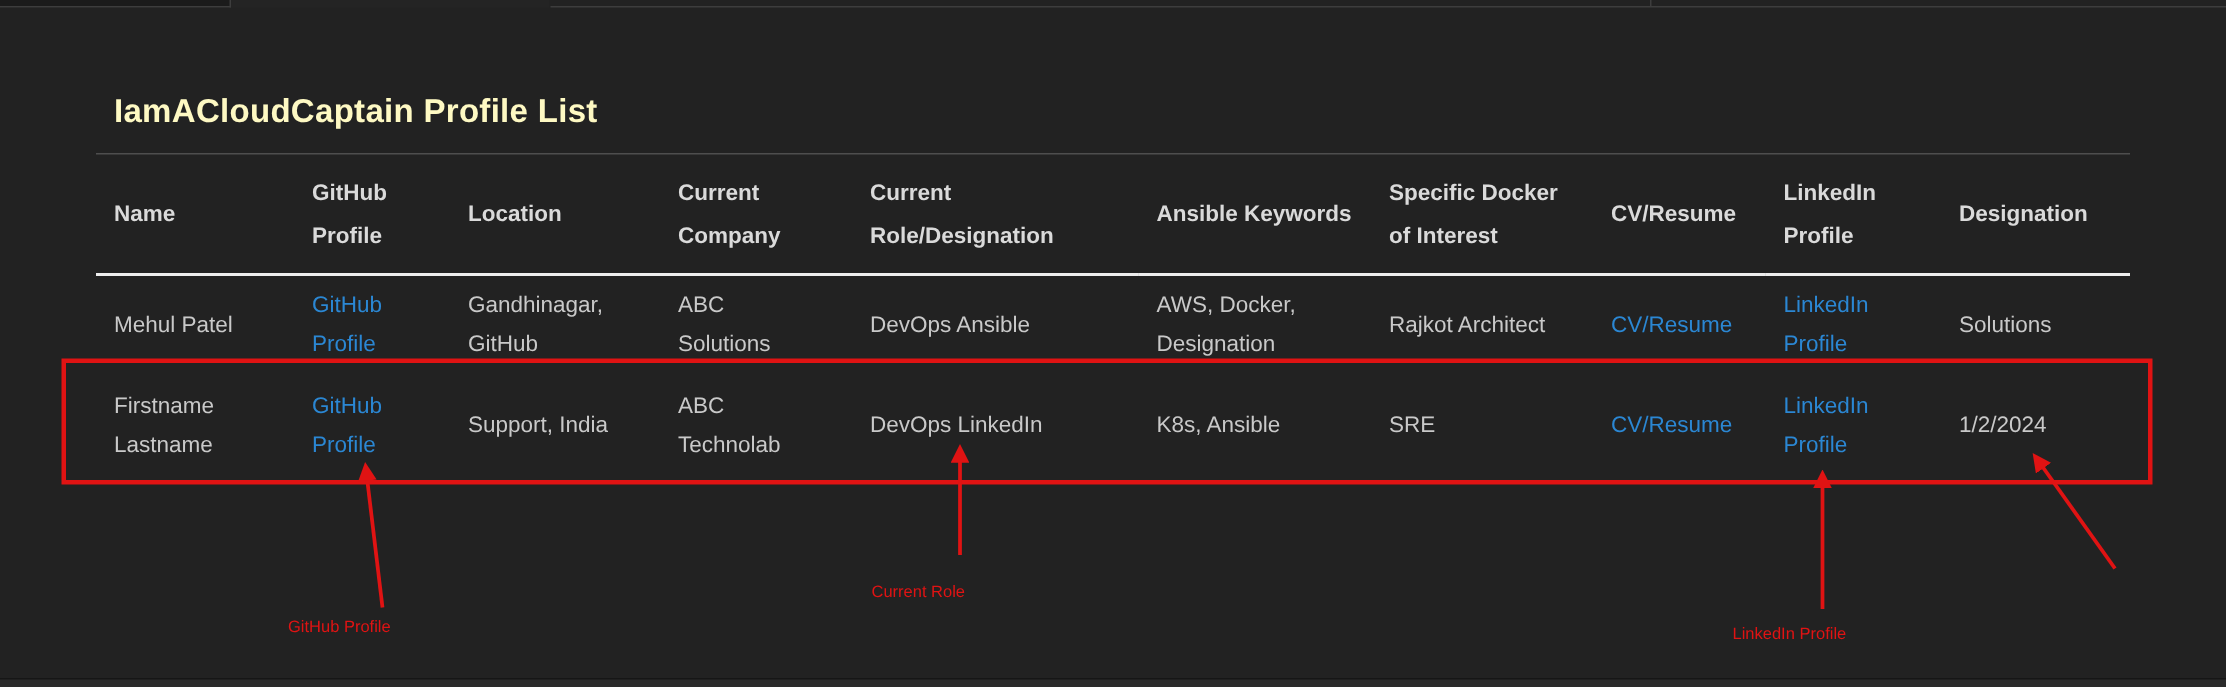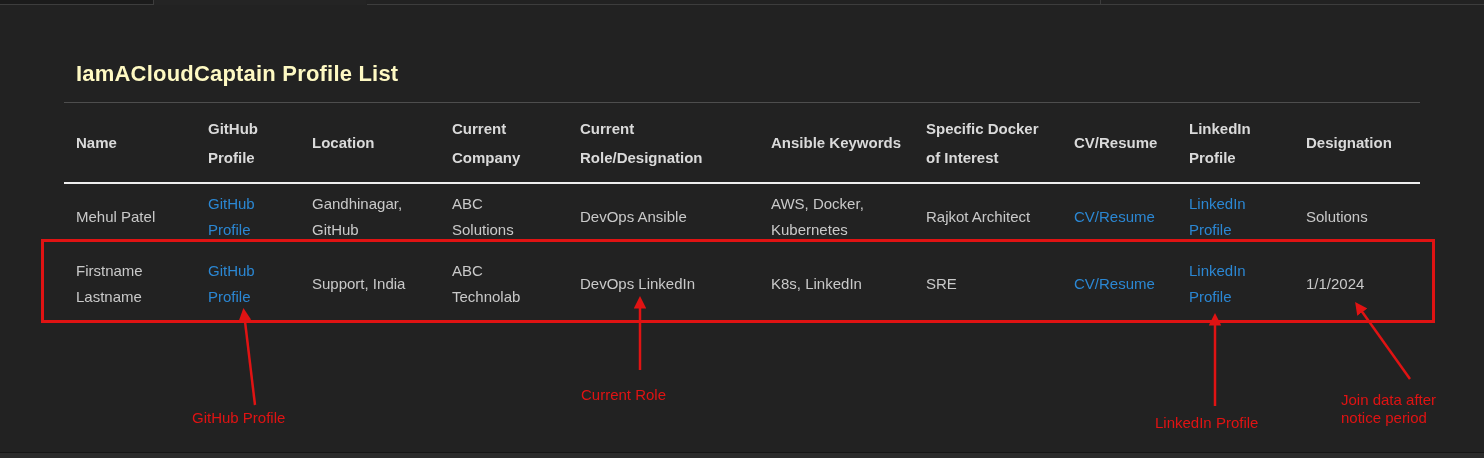--- a/index.html
+++ b/index.html
@@ -54,21 +54,21 @@
   a.cell-link { color:#2b87d3; text-decoration:none; white-space:pre-line; cursor:pointer; }
 
   
   .ann-layer { position:absolute; inset:0; pointer-events:none; }
   .ann-rect {
     position:absolute; left:41px; top:239px; width:1394px; height:84px;
     border:3px solid #e01313; box-sizing:border-box;
   }
   svg.arrows { position:absolute; inset:0; width:1484px; height:458px; }
   .ann-label {
-    position:absolute; color:#e01313; font-size:15px; line-height:18px; white-space:pre-line;
+    position:absolute; color:#e01313; font-size:11px; line-height:18px; white-space:pre-line;
   }
   .lbl-github   { left:192px;  top:409px; }
   .lbl-role     { left:581px;  top:386px; }
   .lbl-linkedin { left:1155px; top:414px; }
   .lbl-join     { left:1341px; top:391px; }
 </style>
 </head>
 <body>
 
 <div class="topbar">
@@ -118,42 +118,42 @@
       <tr>
         <td>Mehul Patel</td>
         <td><a class="cell-link">GitHub
 Profile</a></td>
         <td>Gandhinagar,
 GitHub</td>
         <td>ABC
 Solutions</td>
         <td>DevOps Ansible</td>
         <td>AWS, Docker,
-Kubernetes</td>
+Designation</td>
         <td>Rajkot Architect</td>
         <td><a class="cell-link">CV/Resume</a></td>
         <td><a class="cell-link">LinkedIn
 Profile</a></td>
         <td>Solutions</td>
       </tr>
       <tr>
         <td>Firstname
 Lastname</td>
         <td><a class="cell-link">GitHub
 Profile</a></td>
         <td>Support, India</td>
         <td>ABC
 Technolab</td>
         <td>DevOps LinkedIn</td>
-        <td>K8s, LinkedIn</td>
+        <td>K8s, Ansible</td>
         <td>SRE</td>
         <td><a class="cell-link">CV/Resume</a></td>
         <td><a class="cell-link">LinkedIn
 Profile</a></td>
-        <td>1/1/2024</td>
+        <td>1/2/2024</td>
       </tr>
     </tbody>
   </table>
 </div>
 
 <div class="ann-layer">
   <div class="ann-rect"></div>
 
   <svg class="arrows" viewBox="0 0 1484 458">
     <defs>
@@ -163,17 +163,15 @@
     </defs>
     <line x1="255" y1="405" x2="244" y2="313" stroke="#e01313" stroke-width="2.5" marker-end="url(#ah)"></line>
     <line x1="640" y1="370" x2="640" y2="301" stroke="#e01313" stroke-width="2.5" marker-end="url(#ah)"></line>
     <line x1="1215" y1="406" x2="1215" y2="318" stroke="#e01313" stroke-width="2.5" marker-end="url(#ah)"></line>
     <line x1="1410" y1="379" x2="1358" y2="306" stroke="#e01313" stroke-width="2.5" marker-end="url(#ah)"></line>
   </svg>
 
   <span class="ann-label lbl-github">GitHub Profile</span>
   <span class="ann-label lbl-role">Current Role</span>
   <span class="ann-label lbl-linkedin">LinkedIn Profile</span>
-  <span class="ann-label lbl-join">Join data after
-notice period</span>
 </div>
 
 <div class="bottombar"></div>
 
 </body></html>

